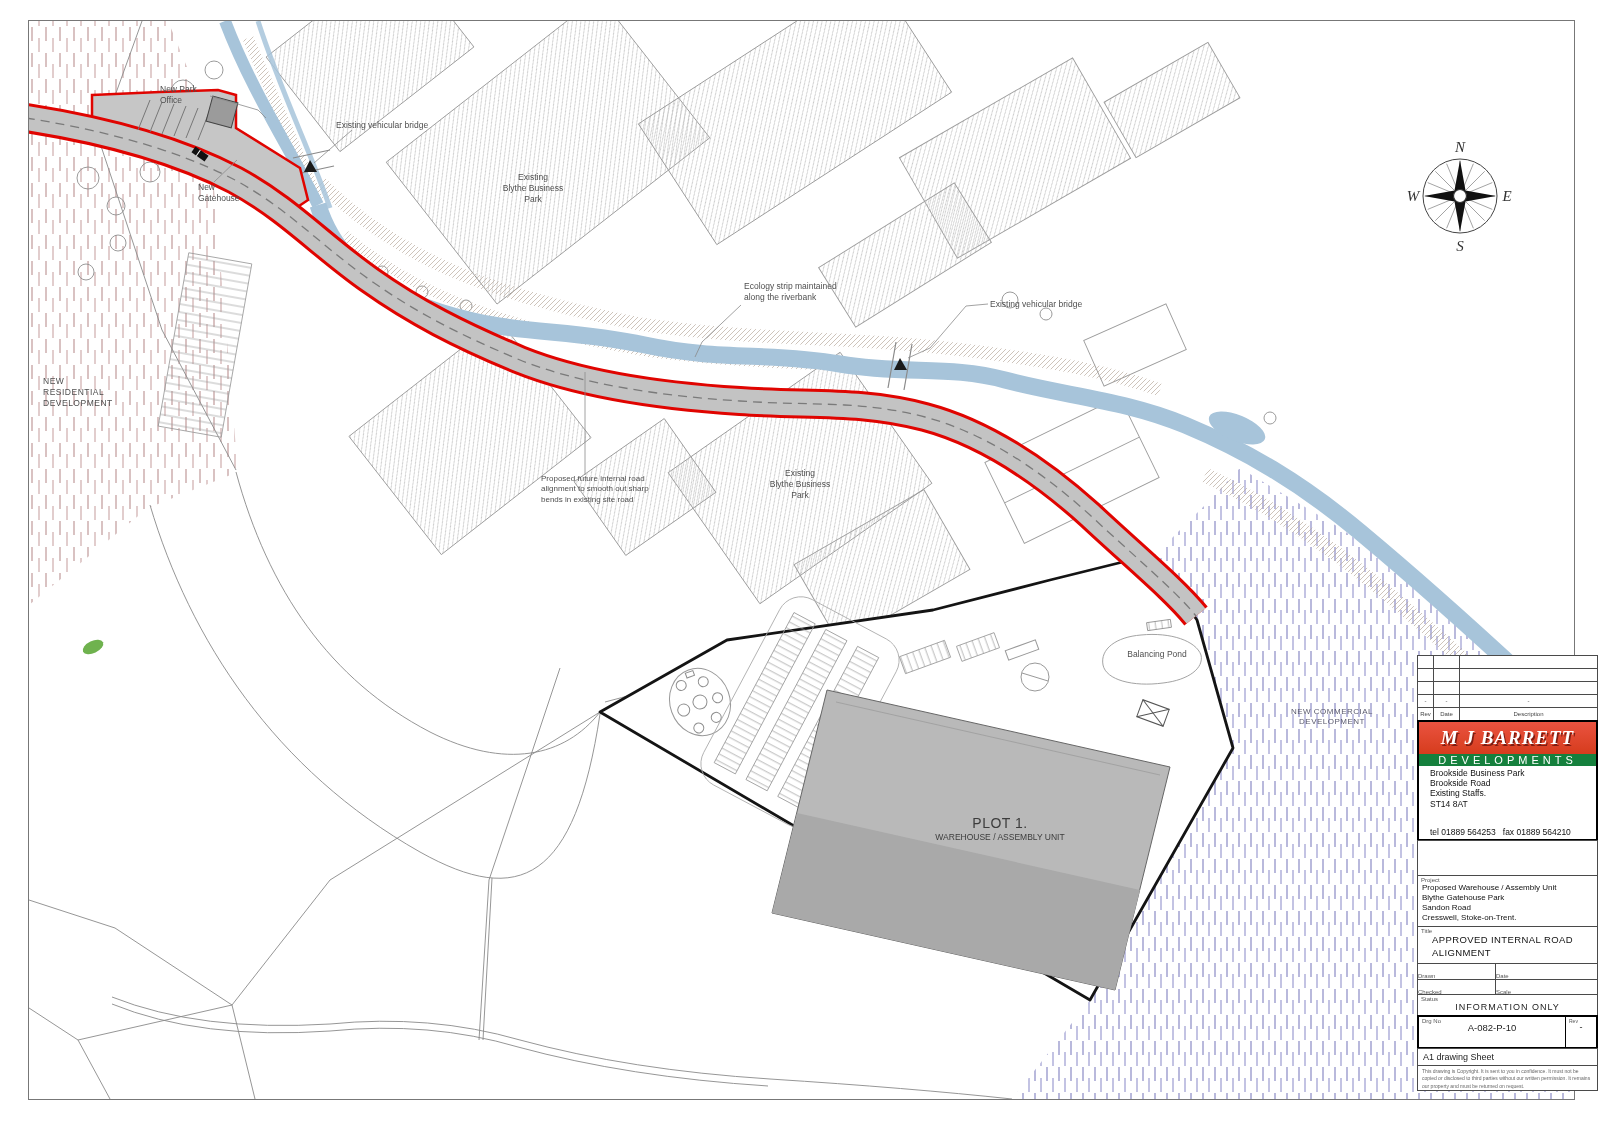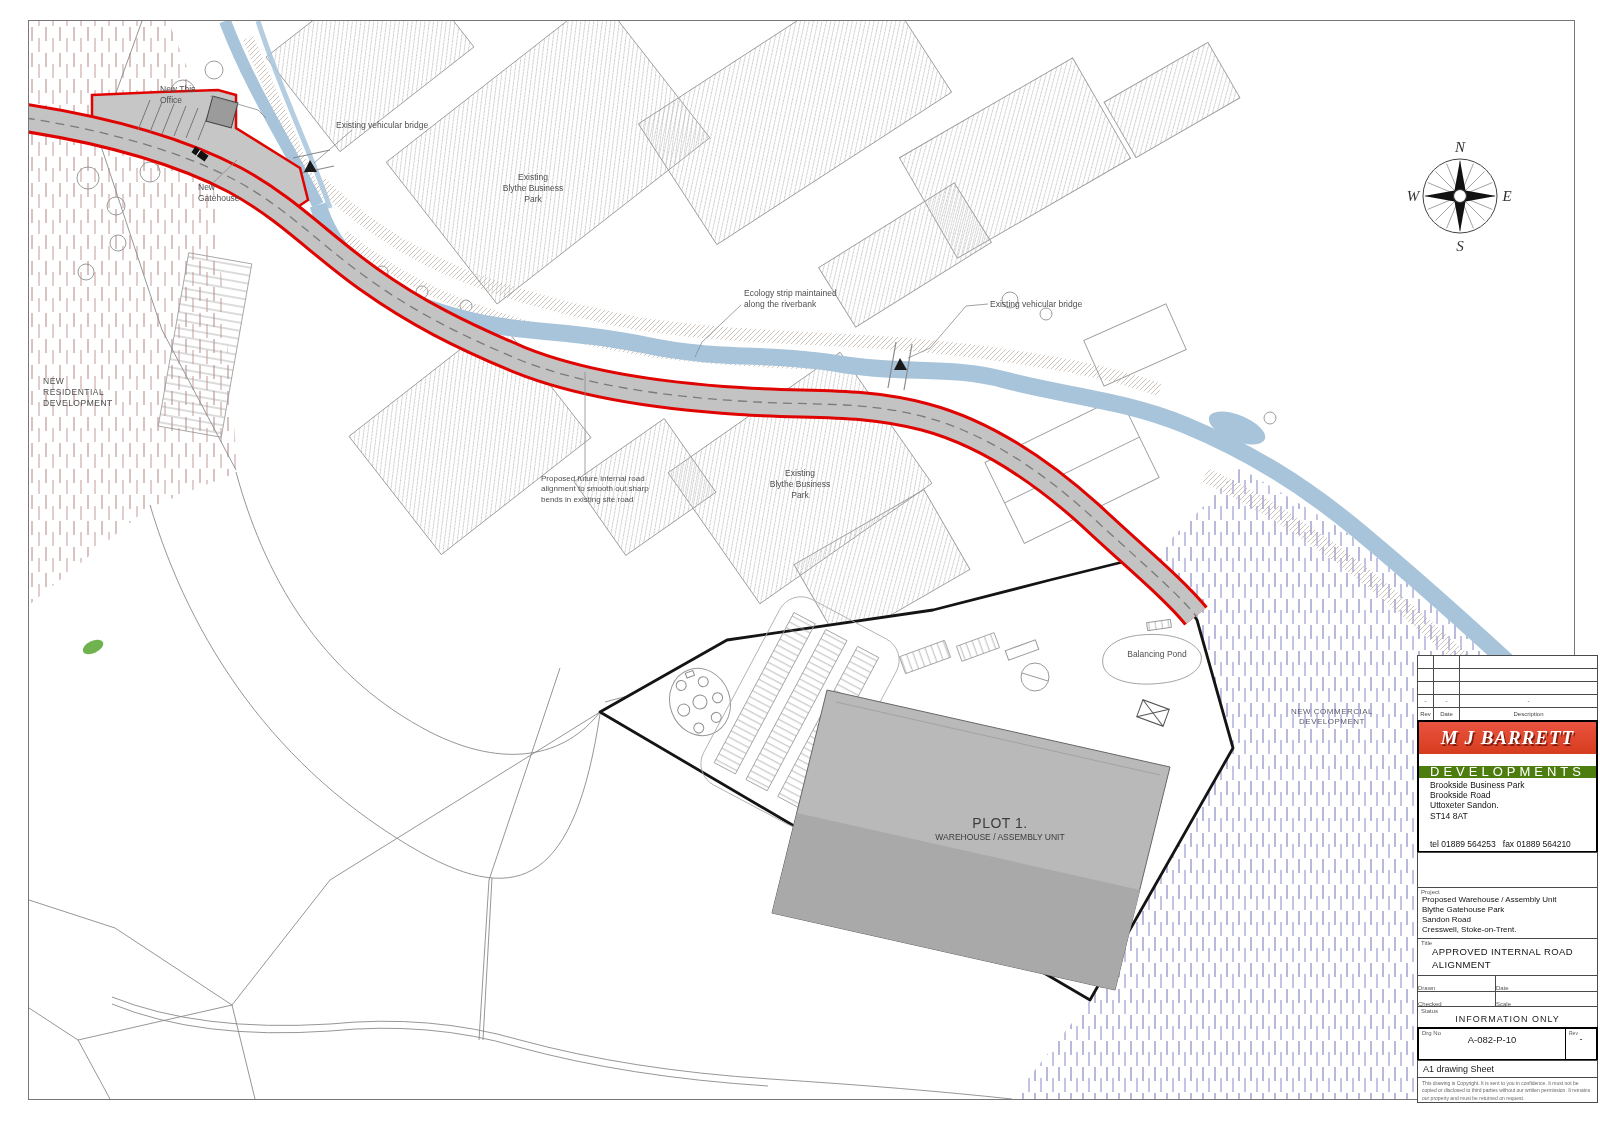--- a/index.html
+++ b/index.html
@@ -15,21 +15,21 @@
   .tb .tiny{font-size:6px;color:#555;}
   .revgrid{display:grid;grid-template-columns:16px 26px 1fr;}
   .revgrid>div{border-right:1px solid #4a4a4a;border-bottom:1px solid #4a4a4a;height:12px;
                font-size:6px;display:flex;align-items:center;justify-content:center;color:#444;}
   .revgrid>div:nth-child(3n){border-right:none;}
   .revgrid>div.last{border-bottom:none;}
   .logobox{border:2px solid #000 !important;}
   .logored{height:32px;background:linear-gradient(#ea5340,#d63c1d);display:flex;align-items:center;justify-content:center;}
   .logored span{font-family:"Liberation Serif",serif;font-style:italic;font-weight:bold;font-size:19px;color:#fff;
                 text-shadow:1.5px 1.5px 0 #7c1d12;letter-spacing:1px;}
-  .logogrey{height:12px;background:#4d7c0f;color:#fff;font-size:13px;letter-spacing:4px;text-align:center;line-height:12px;margin-top:12px;}
+  .logogrey{height:12px;background:#15803d;color:#fff;font-size:11px;letter-spacing:4px;text-align:center;line-height:12px;}
   .addr{padding:2px 11px;font-size:8.5px;line-height:1.2;color:#111;}
   .tel{white-space:pre;margin-top:18px;}
   .seclabel{font-size:6px;color:#555;padding:1px 0 0 3px;}
   .pline{font-size:8px;line-height:1.25;padding-left:4px;color:#111;}
   .ttl{font-size:9.5px;letter-spacing:.4px;padding-left:14px;line-height:1.35;color:#111;}
   .half{display:grid;grid-template-columns:78px 1fr;}
   .half>div{border-right:1px solid #4a4a4a;padding:0 0 1px 0;}
   .half>div:last-child{border-right:none;}
   .val{font-size:9px;text-align:center;margin-top:-2px;}
   .statusval{font-size:9px;text-align:center;letter-spacing:1px;margin-top:0;}
@@ -291,34 +291,34 @@
       <circle r="6.5" fill="#fff" stroke="#333" stroke-width="1.2"></circle>
       <text x="0" y="-44" text-anchor="middle" font-family="Liberation Serif,serif" font-style="italic" font-size="15" fill="#333">N</text>
       <text x="47" y="5" text-anchor="middle" font-family="Liberation Serif,serif" font-style="italic" font-size="15" fill="#333">E</text>
       <text x="0" y="55" text-anchor="middle" font-family="Liberation Serif,serif" font-style="italic" font-size="15" fill="#333">S</text>
       <text x="-47" y="5" text-anchor="middle" font-family="Liberation Serif,serif" font-style="italic" font-size="15" fill="#333">W</text>
     </g>
   </g>
 </svg>
 
 <div class="lbl" style="left:160px;top:84px">
-  <div>New This</div>
+  <div>New Park</div>
       <div>Office</div>
 </div>
 <div class="lbl" style="left:336px;top:120px">Existing vehicular bridge</div>
 <div class="lbl" style="left:198px;top:182px">
   <div>New</div>
       <div>Gatehouse</div>
 </div>
 <div class="lbl c" style="left:533px;top:172px">
   <div>Existing</div>
       <div>Blythe Business</div>
       <div>Park</div>
 </div>
-<div class="lbl" style="left:744px;top:288px">
+<div class="lbl" style="left:744px;top:281px">
   <div>Ecology strip maintained</div>
       <div>along the riverbank</div>
 </div>
 <div class="lbl" style="left:990px;top:299px">Existing vehicular bridge</div>
 <div class="lbl caps" style="left:43px;top:376px">
   <div>NEW</div>
       <div>RESIDENTIAL</div>
       <div>DEVELOPMENT</div>
 </div>
 <div class="lbl" style="left:541px;top:474px;font-size:8px">
@@ -364,21 +364,21 @@
   </div>
 
   <div class="sec logobox">
     <div class="logored">
       <span>M J BARRETT</span>
     </div>
     <div class="logogrey">DEVELOPMENTS</div>
     <div class="addr">
       <div>Brookside Business Park</div>
       <div>Brookside Road</div>
-      <div>Uttoxeter Sandon.</div>
+      <div>Existing Staffs.</div>
       <div>ST14 8AT</div>
       <div class="tel">tel 01889 564253   fax 01889 564210</div>
     </div>
   </div>
 
   <div class="sec" style="height:36px"></div>
 
   <div class="sec" style="height:52px">
     <div class="seclabel">Project</div>
     <div class="pline">Proposed Warehouse / Assembly Unit</div>

